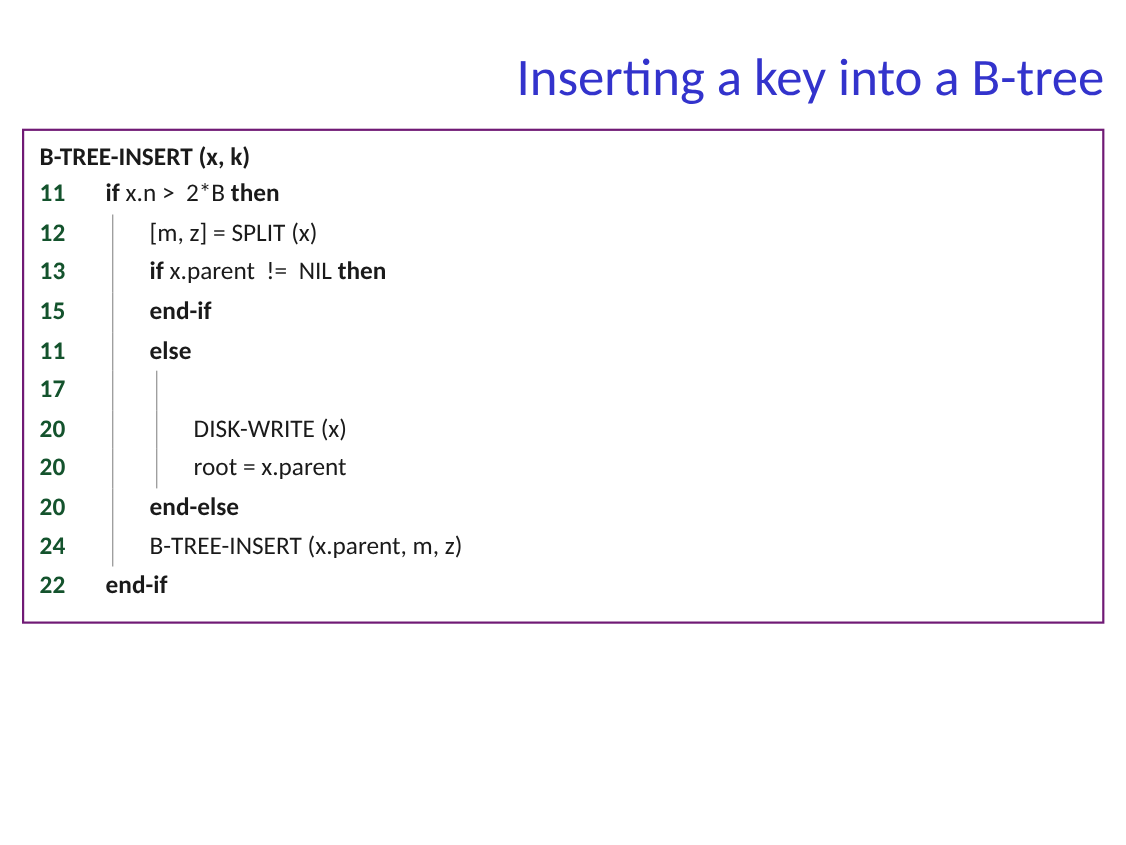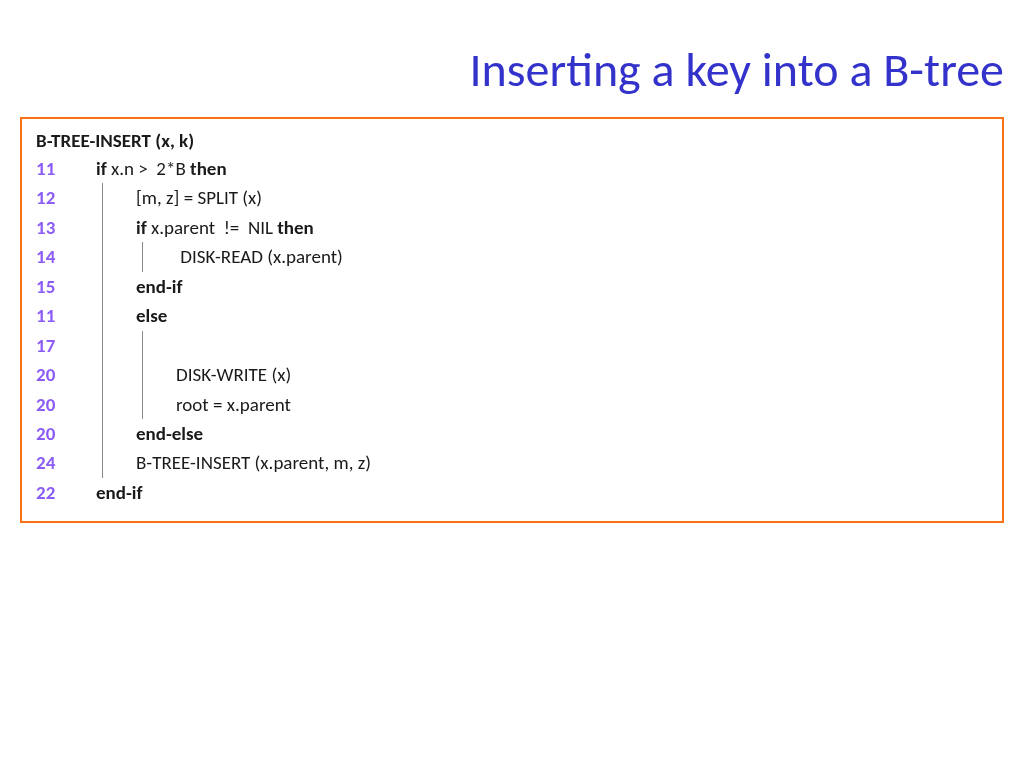--- a/index.html
+++ b/index.html
@@ -11,36 +11,36 @@
       padding: 40px 20px 20px 20px;
     }
     .title {
       color: #3333cc;
       font-size: 48px;
       font-weight: 400;
       text-align: right;
       margin-bottom: 18px;
     }
     .code-box {
-      border: 2px solid #f97316;
+      border: 2px solid #701a75;
       padding: 10px 14px 14px 14px;
-      font-size: 19px;
+      font-size: 23px;
       color: #1a1a1a;
     }
     .func-header {
       font-weight: bold;
       margin-bottom: 2px;
     }
     .line {
       display: flex;
       align-items: flex-start;
       line-height: 1.55;
     }
     .lineno {
-      color: #8b5cf6;
+      color: #14532d;
       font-weight: bold;
       width: 60px;
       flex-shrink: 0;
     }
     .indent {
       width: 40px;
       flex-shrink: 0;
       position: relative;
       align-self: stretch;
     }
@@ -74,26 +74,20 @@
     <span class="indent bar"></span>
     <span class="code">[m, z] = SPLIT (x)</span>
   </div>
 
   <div class="line">
     <span class="lineno">13</span>
     <span class="indent bar"></span>
     <span class="code"><span class="kw">if </span><span>x.parent  !=  NIL </span><span class="kw">then</span></span>
   </div>
 
-  <div class="line">
-    <span class="lineno">14</span>
-    <span class="indent bar"></span>
-    <span class="indent bar"></span>
-    <span class="code"> DISK-READ (x.parent)</span>
-  </div>
 
   <div class="line">
     <span class="lineno">15</span>
     <span class="indent bar"></span>
     <span class="code"><span class="kw">end-if</span></span>
   </div>
 
   <div class="line">
     <span class="lineno">11</span>
     <span class="indent bar"></span>

